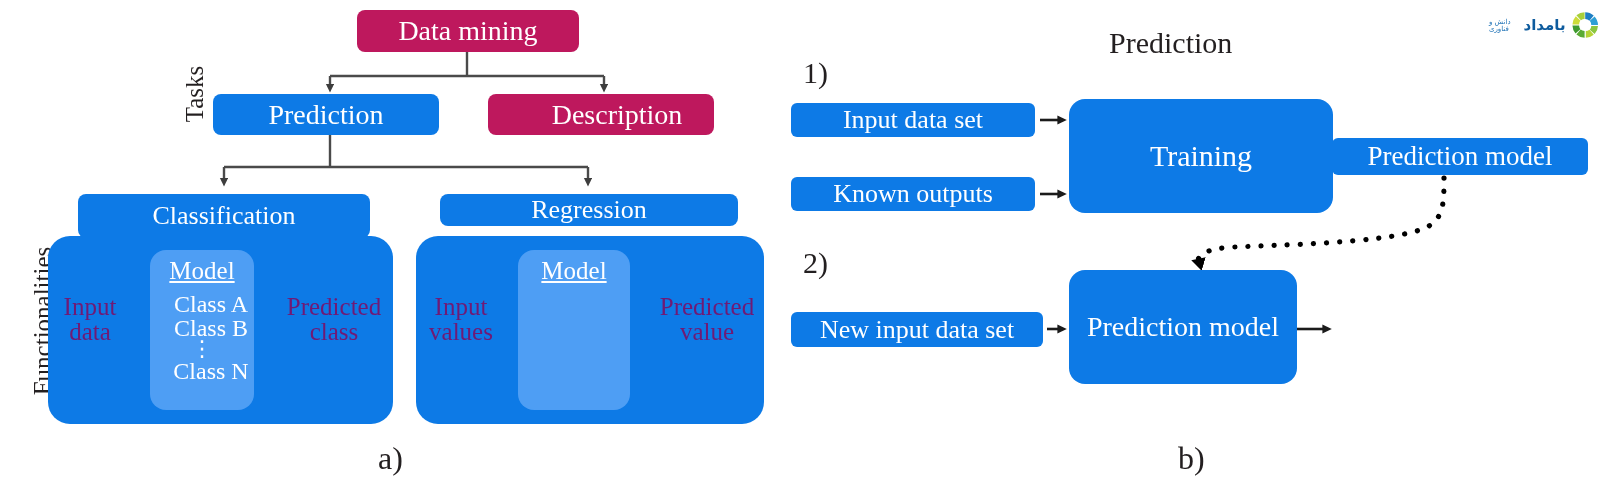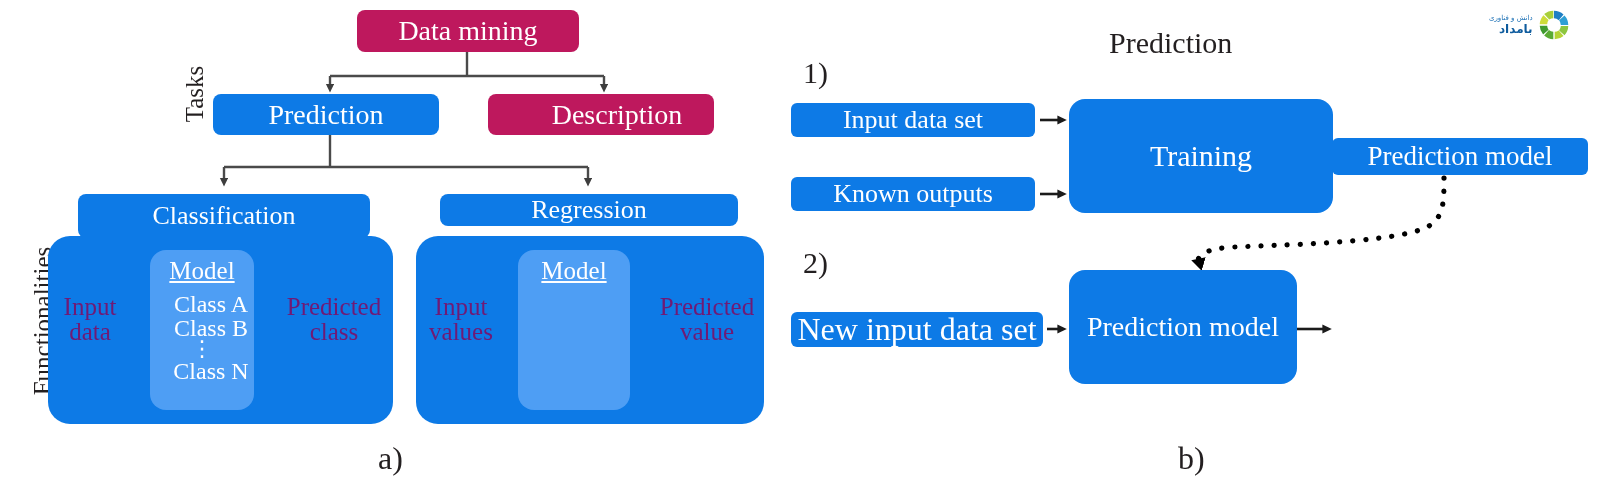--- a/index.html
+++ b/index.html
@@ -92,33 +92,32 @@
 
   
   .logo {
     position: absolute;
     display: flex;
     align-items: center;
     gap: 4px;
   }
   .logo-text {
     display: flex;
-    flex-direction: column;
+    flex-direction: row;
     align-items: flex-end;
     line-height: 1;
-    text-align: center;
   }
   .logo-top {
     font-size: 7px;
     color: #1a6fb5;
     font-family: "DejaVu Sans", sans-serif;
     letter-spacing: 0px;
   }
   .logo-main {
-    font-size: 12px;
+    font-size: 15px;
     color: #0f5c9e;
     font-weight: bold;
     font-family: "DejaVu Sans", sans-serif;
     margin-top: 1px;
   }
 </style>
 </head>
 <body>
 
 <div class="figure">
@@ -272,20 +271,20 @@
   <div class="box azure r6" style="left:791px; top:103px; width:244px; height:34px; font-size:26px;">Input data set</div>
 
   <div class="box azure r6" style="left:791px; top:177px; width:244px; height:34px; font-size:26px;">Known outputs</div>
 
   <div class="box azure r14" style="left:1069px; top:99px; width:264px; height:114px; font-size:30px;">Training</div>
 
   <div class="box azure r6" style="left:1332px; top:138px; width:256px; height:37px; font-size:27px;">Prediction model</div>
 
   <div class="plainlabel" style="left:803px; top:246px; font-size:30px;">2)</div>
 
-  <div class="box azure r6" style="left:791px; top:312px; width:252px; height:35px; font-size:32px;">New input data set</div>
+  <div class="box azure r6" style="left:791px; top:312px; width:252px; height:35px; font-size:26px;">New input data set</div>
 
   <div class="box azure r14" style="left:1069px; top:270px; width:228px; height:114px; font-size:28px;">Prediction model</div>
 
 
   <div class="plainlabel" style="left:1178px; top:440px; font-size:32px;">b)</div>
 
 </div>
 
 </body></html>

